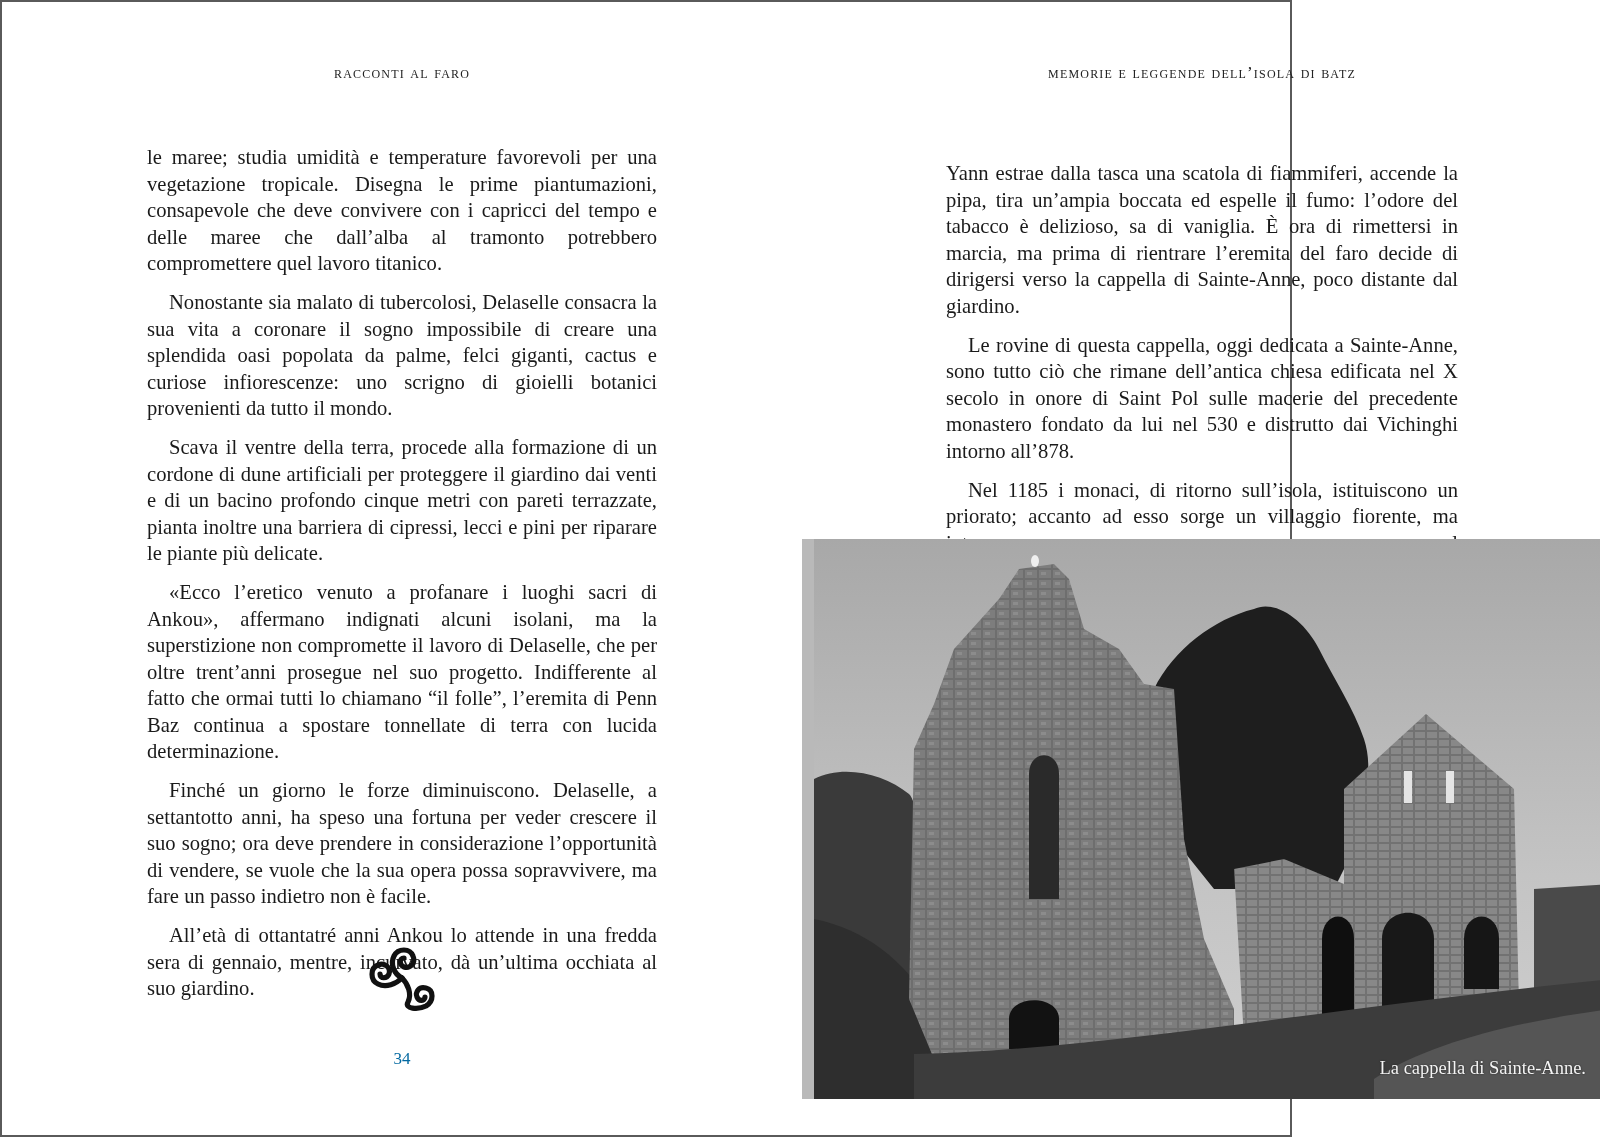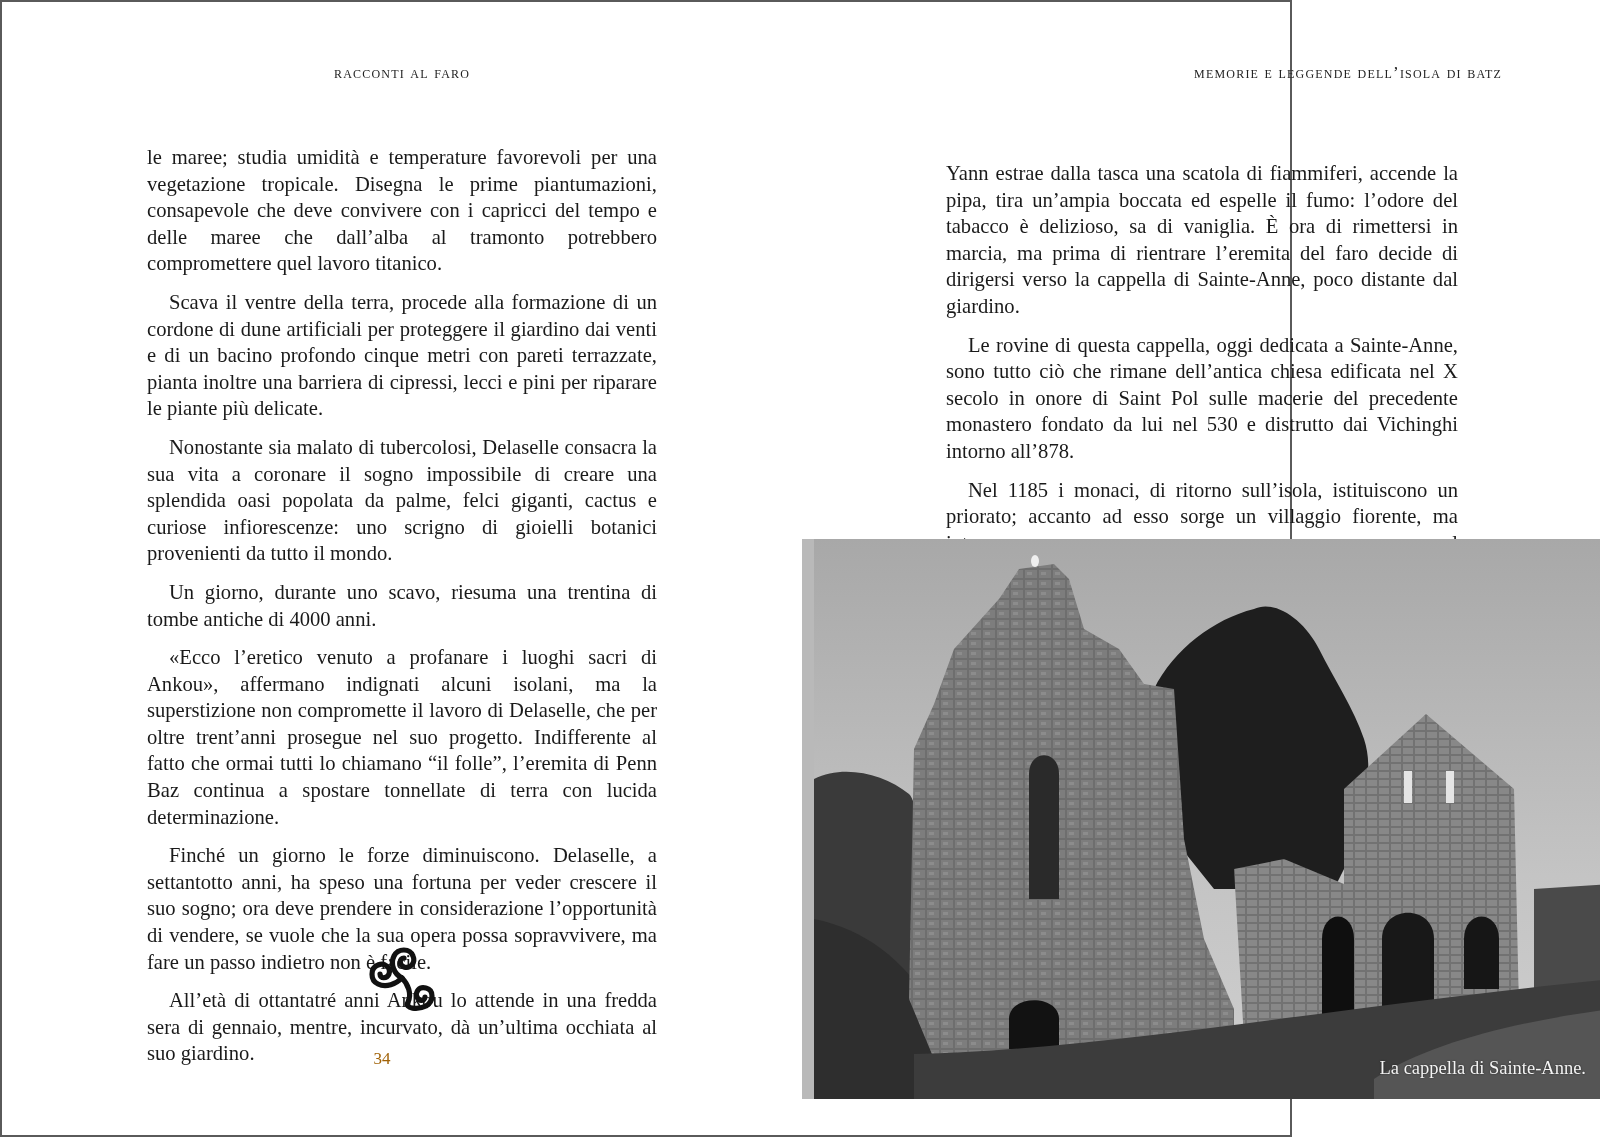--- a/index.html
+++ b/index.html
@@ -17,44 +17,44 @@
       position: absolute; top: 61px;
       font-family: "Liberation Serif", serif;
       font-variant: small-caps;
       text-transform: lowercase;
       font-size: 17px;
       letter-spacing: 1.2px;
       color: #222;
       white-space: nowrap;
     }
     .running-head.left { left: 133px; width: 534px; text-align: center; }
-    .running-head.right { left: 964px; width: 536px; text-align: right; }
+    .running-head.right { left: 932px; width: 536px; text-align: center; }
 
     .column {
       position: absolute;
       font-family: "Liberation Serif", serif;
       font-size: 20.6px;
       line-height: 26.6px;
       text-align: justify;
       hyphens: manual;
     }
     .column.left { left: 133px; top: 130px; width: 534px; }
     .column.right { left: 932px; top: 146px; width: 536px; }
     .column p { margin: 12px; text-indent: 22px; }
     .column p.first { text-indent: 0; }
 
     .ornament {
       position: absolute; left: 362px; top: 938px;
       width: 76px; height: 72px;
     }
     .folio {
-      position: absolute; left: 360px; top: 1047px;
+      position: absolute; left: 380px; top: 1047px;
       width: 40px; text-align: center;
       font-family: "Liberation Serif", serif;
-      font-size: 17px; color: #a16207;
+      font-size: 17px; color: #0369a1;
     }
 
     .photo {
       position: absolute; left: 800px; top: 537px;
       width: 798px; height: 560px;
       overflow: hidden;
       background: #b9b9b9;
       padding-left: 12px;
     }
     .photo svg { display: block; width: 798px; height: 560px; }
@@ -68,23 +68,22 @@
   </style>
 </head>
 <body>
 
 <div class="spread">
 
   <div class="running-head left">Racconti al faro</div>
 
   <div class="column left">
     <p class="first">le maree; studia umidità e temperature favorevoli per una vegetazione tropicale. Disegna le prime piantumazioni, consapevole che deve convivere con i capricci del tempo e delle maree che dall’alba al tramonto potrebbero compromettere quel lavoro titanico.</p>
+    <p>Nonostante sia malato di tubercolosi, Delaselle consacra la sua vita a coronare il sogno impossibile di creare una splendida oasi popolata da palme, felci giganti, cactus e curiose infiorescenze: uno scrigno di gioielli botanici provenienti da tutto il mondo.</p>
     <p>Scava il ventre della terra, procede alla formazione di un cordone di dune artificiali per proteggere il giardino dai venti e di un bacino profondo cinque metri con pareti terrazzate, pianta inoltre una barriera di cipressi, lecci e pini per riparare le piante più delicate.</p>
-    <p>Nonostante sia malato di tubercolosi, Delaselle consacra la sua vita a coronare il sogno impossibile di creare una splendida oasi popolata da palme, felci giganti, cactus e curiose infiorescenze: uno scrigno di gioielli botanici provenienti da tutto il mondo.</p>
-    <p>Un giorno, durante uno scavo, riesuma una trentina di tombe antiche di 4000 anni.</p>
     <p>«Ecco l’eretico venuto a profanare i luoghi sacri di Ankou», affermano indignati alcuni isolani, ma la superstizione non compromette il lavoro di Delaselle, che per oltre trent’anni prosegue nel suo progetto. Indifferente al fatto che ormai tutti lo chiamano “il folle”, l’eremita di Penn Baz continua a spostare tonnellate di terra con lucida determinazione.</p>
     <p>Finché un giorno le forze diminuiscono. Delaselle, a settantotto anni, ha speso una fortuna per veder crescere il suo sogno; ora deve prendere in considerazione l’opportunità di vendere, se vuole che la sua opera possa sopravvivere, ma fare un passo indietro non è facile.</p>
     <p>All’età di ottantatré anni Ankou lo attende in una fredda sera di gennaio, mentre, incurvato, dà un’ultima occhiata al suo giardino.</p>
   </div>
 
   <div class="ornament">
     <svg viewBox="0 0 76 72" width="76" height="72" fill="none" stroke="#111" stroke-width="5.2" stroke-linecap="round">
 
       <path d="M38 38 C 30 34, 26 24, 30 16 C 34 8, 46 8, 49 16 C 52 23, 46 29, 40 27 C 35 25, 35 18, 40 18"></path>
 

